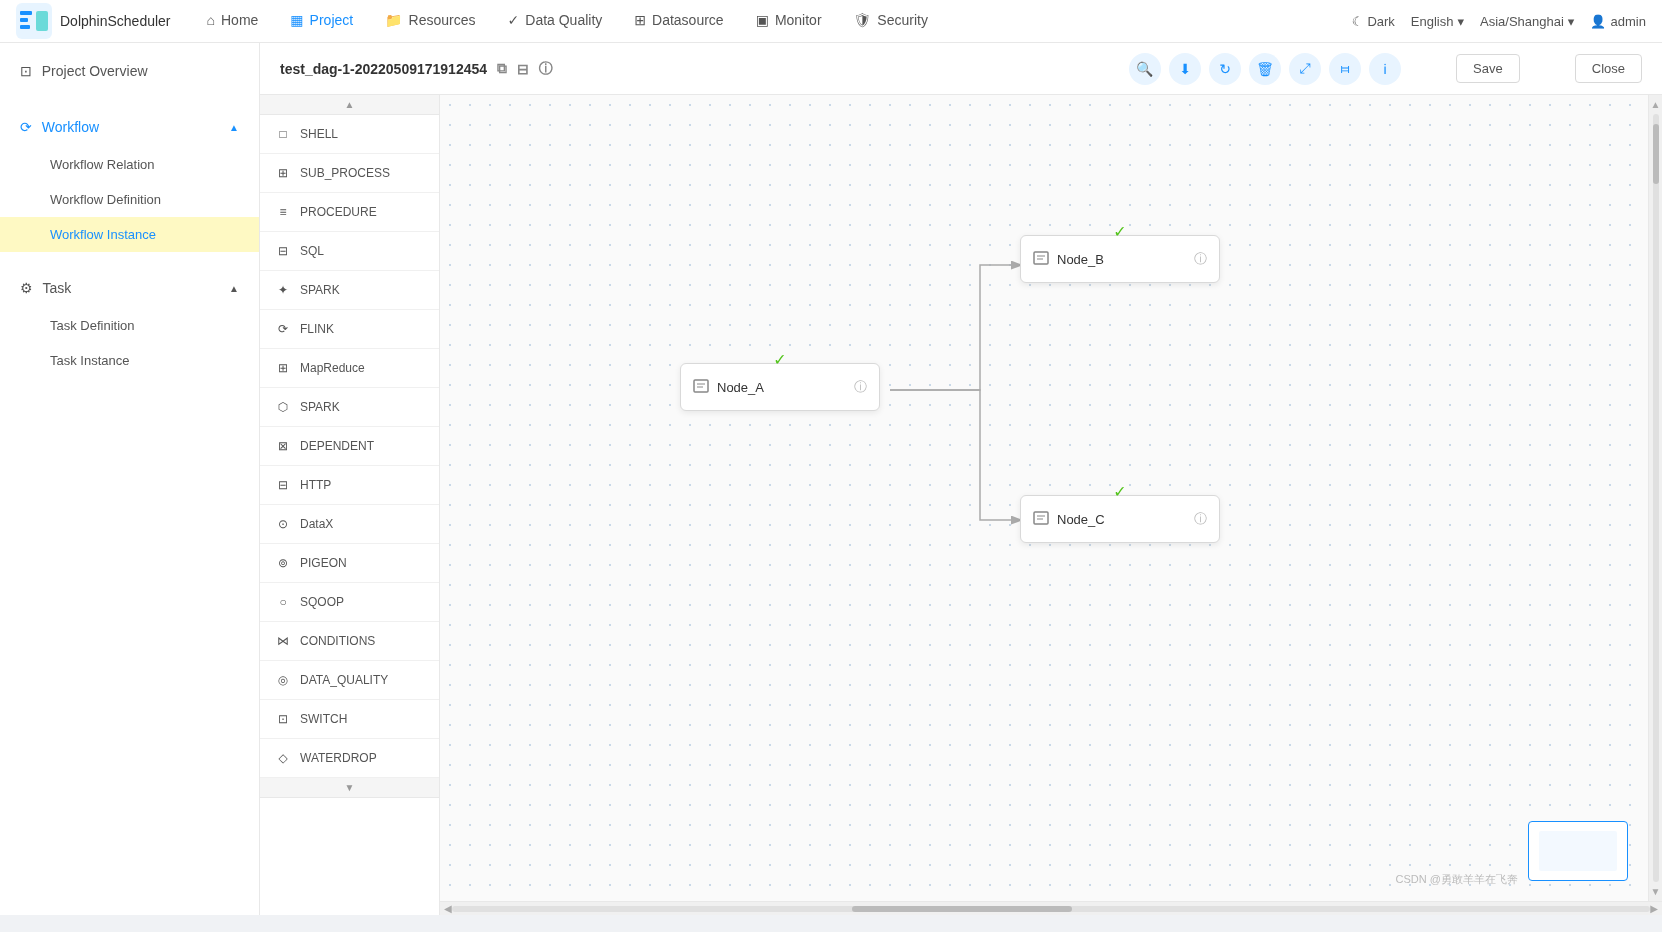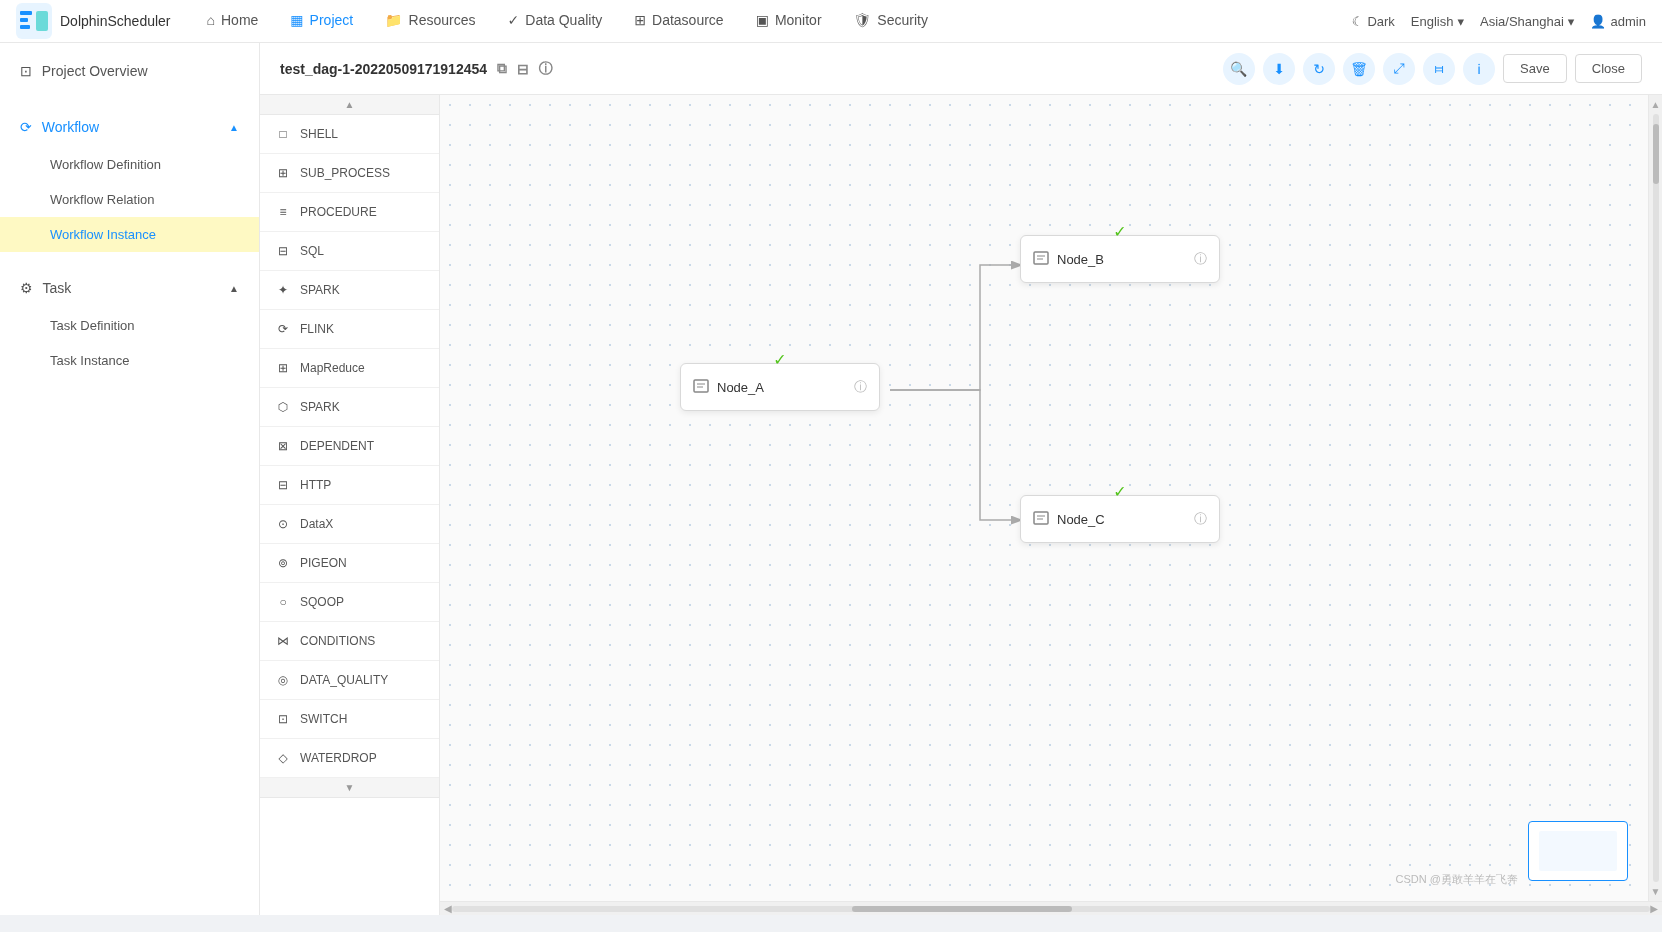--- a/index.html
+++ b/index.html
@@ -57,21 +57,21 @@
     .dag-title-icon { color: #888; cursor: pointer; }
     .dag-toolbar { display: flex; align-items: center; gap: 8px; }
     .toolbar-btn {
       width: 32px; height: 32px; border-radius: 50%; border: none;
       background: #e8f4ff; color: #1890ff; cursor: pointer;
       display: flex; align-items: center; justify-content: center;
       font-size: 14px;
     }
     .toolbar-btn-text {
       padding: 6px 16px; border-radius: 4px; border: 1px solid #d9d9d9;
-      background: #fff; cursor: pointer; font-size: 13px; color: #555;
+      background: #fff; cursor: pointer; font-size: 13px; color: #555; margin-left: 47px;
     }
 
     
     .task-panel {
       width: 180px; background: #fff; border-right: 1px solid #e8e8e8;
       overflow-y: auto; flex-shrink: 0; position: relative;
     }
     .task-panel-scroll-btn {
       position: sticky; top: 0; width: 100%; height: 20px;
       background: #f5f5f5; display: flex; align-items: center; justify-content: center;
@@ -220,24 +220,24 @@
       </div>
     </div>
 
     <div class="sidebar-section">
       <div class="sidebar-main-item active">
         <span>⟳</span>
         <span>Workflow</span>
         <span class="chevron">▲</span>
       </div>
       <div class="sidebar-sub-item">
+        <span>Workflow Relation</span>
+      </div>
+      <div class="sidebar-sub-item">
         <span>Workflow Definition</span>
-      </div>
-      <div class="sidebar-sub-item">
-        <span>Workflow Relation</span>
       </div>
       <div class="sidebar-sub-item active">
         <span>Workflow Instance</span>
       </div>
     </div>
 
     <div class="sidebar-section">
       <div class="sidebar-main-item">
         <span>⚙</span>
         <span>Task</span>

